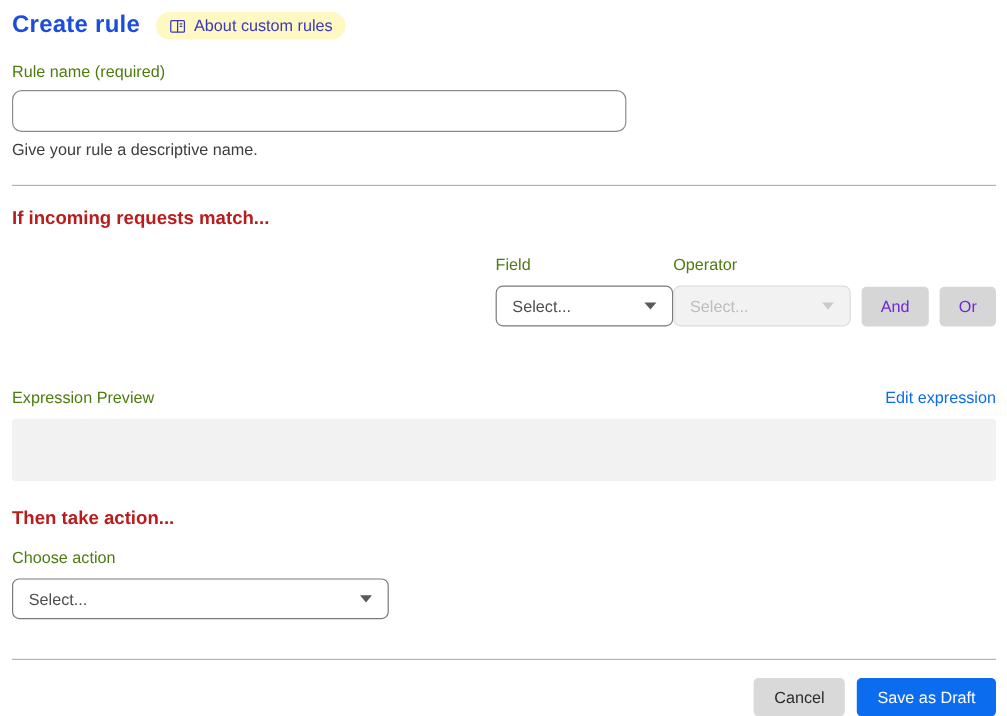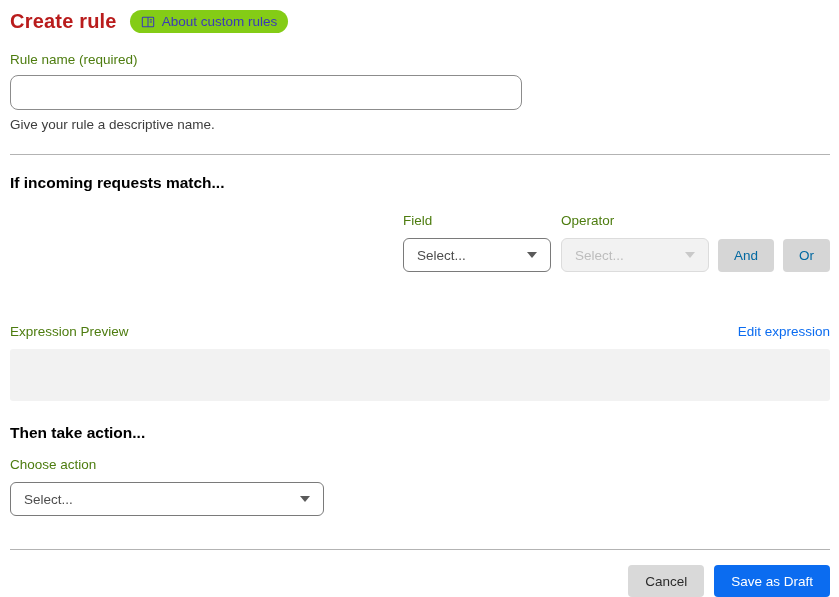--- a/index.html
+++ b/index.html
@@ -7,24 +7,24 @@
     width: 839px; height: 597px;
     background: #ffffff;
     font-family: "Liberation Sans", sans-serif;
     color: #313131;
     overflow: hidden;
   }
   .container { padding: 10px 9px 0 10px; }
 
   
   .header { display: flex; align-items: center; gap: 13px; }
-  .page-title { font-size: 20px; font-weight: 700; color: #b91c1c; letter-spacing: .2px; }
+  .page-title { font-size: 20px; font-weight: 700; color: #1d4ed8; letter-spacing: .2px; }
   .about-badge {
     display: inline-flex; align-items: center; gap: 7px;
-    background: #84cc16; color: #3a3ab8;
+    background: #fef9c3; color: #3a3ab8;
     border-radius: 12px; padding: 4px 11px;
     font-size: 13.5px; text-decoration: none; cursor: pointer;
   }
   .book-icon { display: inline-flex; }
 
   
   .rule-name-block { margin-top: 19px; }
   .field-label { font-size: 13.5px; color: #4d7c0f; display: block; }
   .rule-name-input {
     margin-top: 8px;
@@ -32,26 +32,26 @@
     border: 1px solid #8c8c8c; border-radius: 8px;
     font-size: 14px; padding: 0 12px;
     font-family: "Liberation Sans", sans-serif;
     outline: none; background: #fff; color: #313131;
   }
   .helper-text { margin-top: 7px; font-size: 13.5px; color: #3d3d3d; }
 
   .divider { border: none; border-top: 1px solid #b3b3b3; margin-top: 22px; }
 
   
-  .section-heading { margin-top: 19px; font-size: 15.5px; font-weight: 700; color: #000000; }
+  .section-heading { margin-top: 19px; font-size: 15.5px; font-weight: 700; color: #b91c1c; }
   .condition-row { display: flex; align-items: flex-end; margin-top: 21px; justify-content: flex-end; }
   .cond-col { display: flex; flex-direction: column; }
   .cond-col .field-label { margin-bottom: 10px; }
   .col-field { width: 148px; }
-  .col-operator { width: 148px; margin-left: 10px; }
+  .col-operator { width: 148px; margin-left: 0; }
   .col-value { flex: 1; margin-left: 10px; }
 
   .select-box {
     height: 34px; border-radius: 6px;
     display: flex; align-items: center; justify-content: space-between;
     padding: 16px 13px; font-size: 13.5px; cursor: pointer;
   }
   .select-enabled { background: #fff; border: 1px solid #7a7a7a; color: #4d4d4d; }
   .select-disabled { background: #f2f2f2; border: 1px solid #dcdcdc; color: #bdbdbd; cursor: default; }
   .caret {
@@ -64,21 +64,21 @@
   .value-input {
     height: 34px; width: 100%;
     background: #f0f0f0; border: 1px solid #d9d9d9; border-radius: 6px;
     padding: 0 12px; font-size: 13.5px; outline: none;
     font-family: "Liberation Sans", sans-serif; color: #313131;
   }
 
   .andor { display: flex; gap: 9px; margin-left: 9px; }
   .andor-btn {
     height: 33px; padding: 0 16px;
-    background: #d6d6d6; color: #0369a1;
+    background: #d6d6d6; color: #6d28d9;
     border: none; border-radius: 4px;
     font-size: 13.5px; font-family: "Liberation Sans", sans-serif;
     cursor: pointer;
   }
 
   
   .expression-row { margin-top: 52px; display: flex; justify-content: space-between; align-items: center; }
   .edit-expression-link { font-size: 13.5px; color: #0b6cf0; text-decoration: none; cursor: pointer; }
   .expression-box {
     margin-top: 10px; height: 52px;

